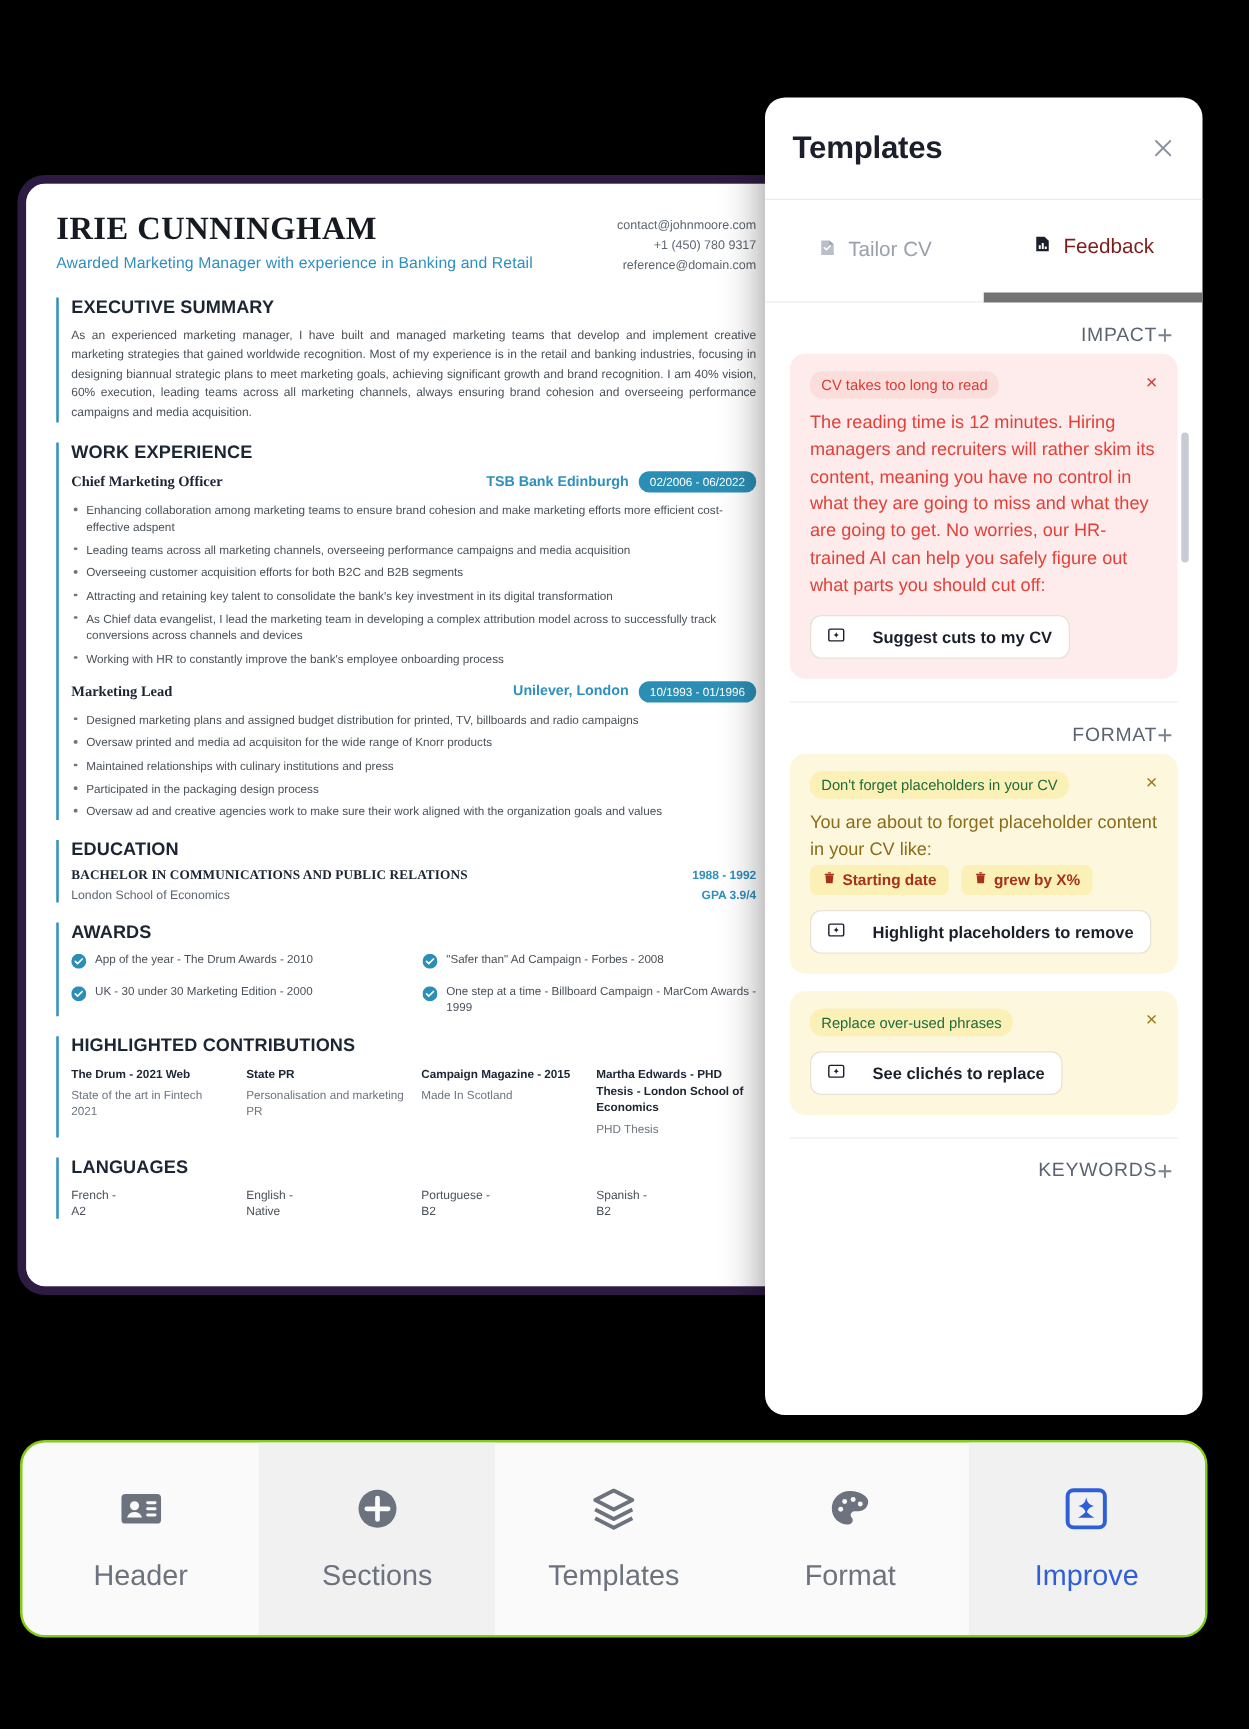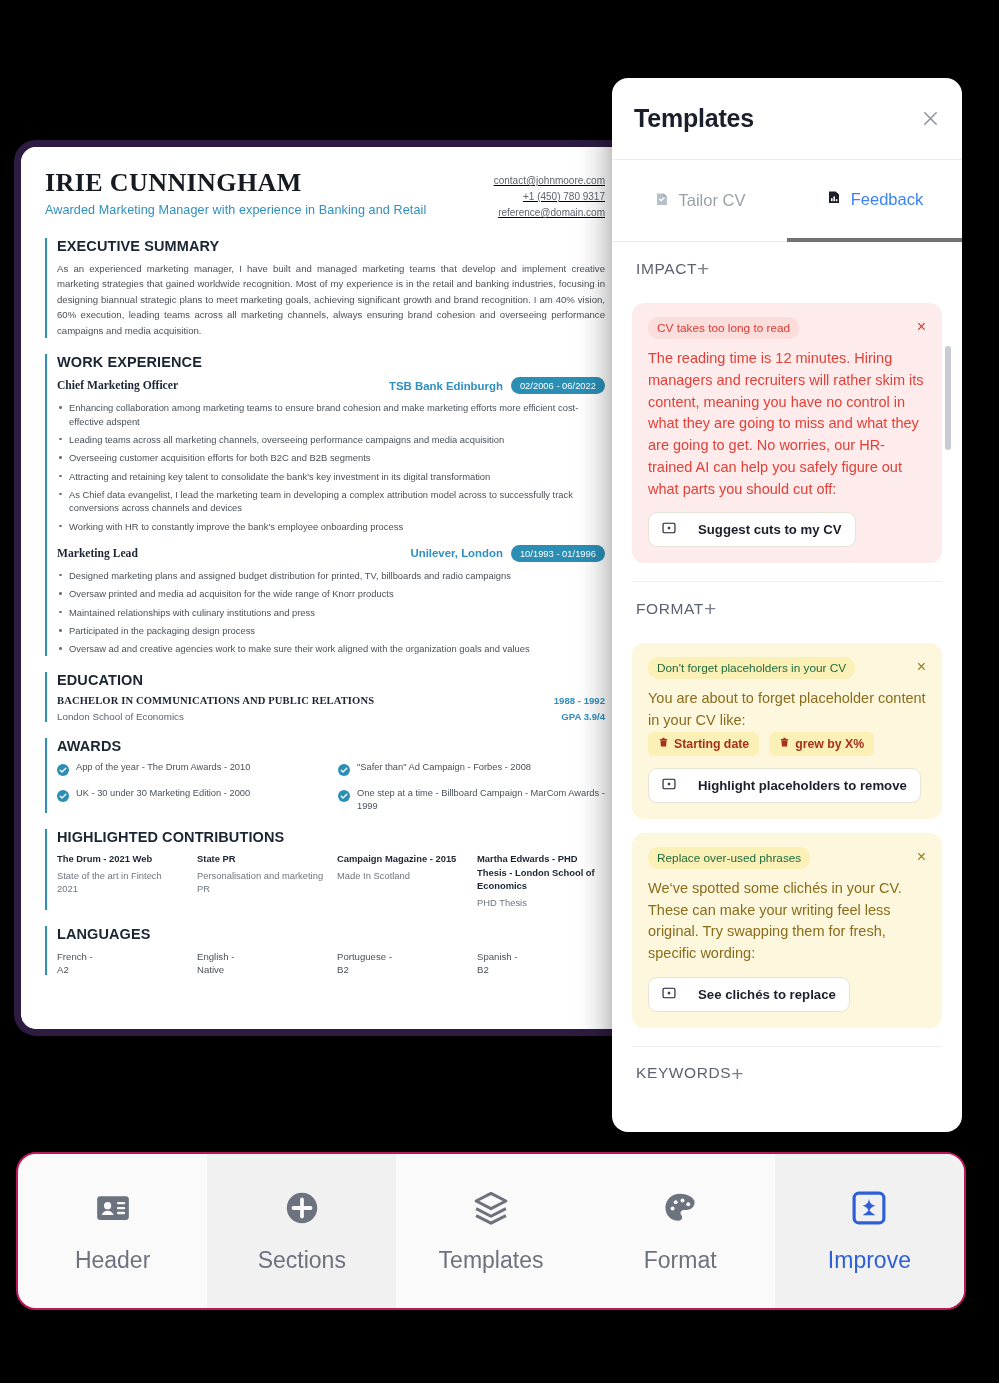--- a/index.html
+++ b/index.html
@@ -31,21 +31,21 @@
 
   .cv-head { display: flex; align-items: flex-start; justify-content: space-between; }
   .cv-name {
     font-family: "Liberation Serif", serif;
     font-size: 26px; font-weight: 700; letter-spacing: .4px;
     color: #161b22; line-height: 1.05;
   }
   .cv-tagline {
     font-size: 12.6px; color: #2f8fbf; margin-top: 7px; letter-spacing: .1px;
   }
-  .cv-contact { text-align: right; padding-top: 4px; text-decoration: underline; }
+  .cv-contact { text-align: right; padding-top: 4px; }
   .cv-contact div { font-size: 10px; color: #5d6570; line-height: 1.62; }
 
   .sec { margin-top: 16px; border-left: 2.5px solid #2f8fbf; padding-left: 10px; }
   .sec-title {
     font-size: 14.5px; font-weight: 700; color: #1b2533;
     letter-spacing: .1px; margin-bottom: 7px;
   }
   .sec-body { font-size: 9.6px; color: #4a5159; line-height: 1.62; text-align: justify; }
 
   .job-row { display: flex; align-items: center; justify-content: space-between; margin-top: 2px; }
@@ -102,27 +102,27 @@
   }
   #panel-title { font-size: 25px; font-weight: 700; color: #1a1f2b; letter-spacing: -.2px; }
   #panel-close { cursor: pointer; line-height: 0; }
 
   #tabs { display: flex; height: 82px; }
   .tab {
     flex: 1; display: flex; align-items: center; justify-content: center; gap: 9px;
     font-size: 16.5px; color: #9aa1ab; border-bottom: 1.5px solid #e9ebee;
     cursor: pointer;
   }
-  .tab.active { color: #3b82f6; border-bottom: 4px solid #737373; }
+  .tab.active { color: #7f1d1d; border-bottom: 8px solid #737373; }
 
   #panel-scroll { position: absolute; top: 164px; left: 0; right: 0; bottom: 0; overflow: hidden; }
 
   .group-head {
-    display: flex; align-items: center; justify-content: flex-start;
-    padding: 16px 24px 24px 24px;
+    display: flex; align-items: center; justify-content: flex-end;
+    padding: 16px 24px 4px 24px;
   }
   .group-name { font-size: 15.5px; color: #5c6370; letter-spacing: .6px; }
   .group-plus { font-size: 21px; color: #7b828d; line-height: 1; cursor: pointer; }
 
   .card { margin: 0 20px; border-radius: 12px; padding: 14px 16px 16px 16px; }
   .card.red { background: #fdeceb; }
   .card.yellow { background: #fdf7dd; }
 
   .card-top { display: flex; align-items: flex-start; justify-content: space-between; gap: 8px; }
   .chip { font-size: 11.8px; font-weight: 400; padding: 4px 9px; border-radius: 10px; }
@@ -154,21 +154,21 @@
   #pscroll-thumb {
     position: absolute; right: 11px; top: 268px; width: 6px; height: 104px;
     background: #c7cbd2; border-radius: 3px; cursor: pointer;
   }
 
   
   #bottom-nav {
     position: absolute; left: 16px; top: 1152px;
     width: 950px; height: 158px;
     background: #fafafa;
-    border: 2px solid #be185d;
+    border: 2px solid #84cc16;
     border-radius: 20px;
     display: flex; overflow: hidden;
   }
   .nav-item {
     flex: 1; display: flex; flex-direction: column; align-items: center; justify-content: center;
     gap: 16px; cursor: pointer;
   }
   .nav-item + .nav-item { }
   .nav-item.alt { background: #f1f1f2; }
   .nav-label { font-size: 23px; color: #6c727e; }
@@ -442,21 +442,20 @@
       </div>
     </div>
 
     <div style="height:14px"></div>
 
     <div class="card yellow">
       <div class="card-top">
         <span class="chip yellow">Replace over-used phrases</span>
         <span class="card-x yellow">×</span>
       </div>
-      <div class="card-body yellow">We‘ve spotted some clichés in your CV. These can make your writing feel less original. Try swapping them for fresh, specific wording:</div>
       <div class="act-btn">
         <span>
           <svg width="14" height="14" viewBox="0 0 16 16">
               <rect x="1.2" y="2.6" width="13.6" height="10.8" rx="1.4" fill="none" stroke="#1a1f2b" stroke-width="1.3"></rect>
               <path d="M8 5.3c.35 1.6.8 2.2 2.5 2.7-1.7.5-2.15 1.1-2.5 2.7-.35-1.6-.8-2.2-2.5-2.7 1.7-.5 2.15-1.1 2.5-2.7z" fill="#1a1f2b"></path>
             </svg>
         </span>
         <span>See clichés to replace</span>
       </div>
     </div>

